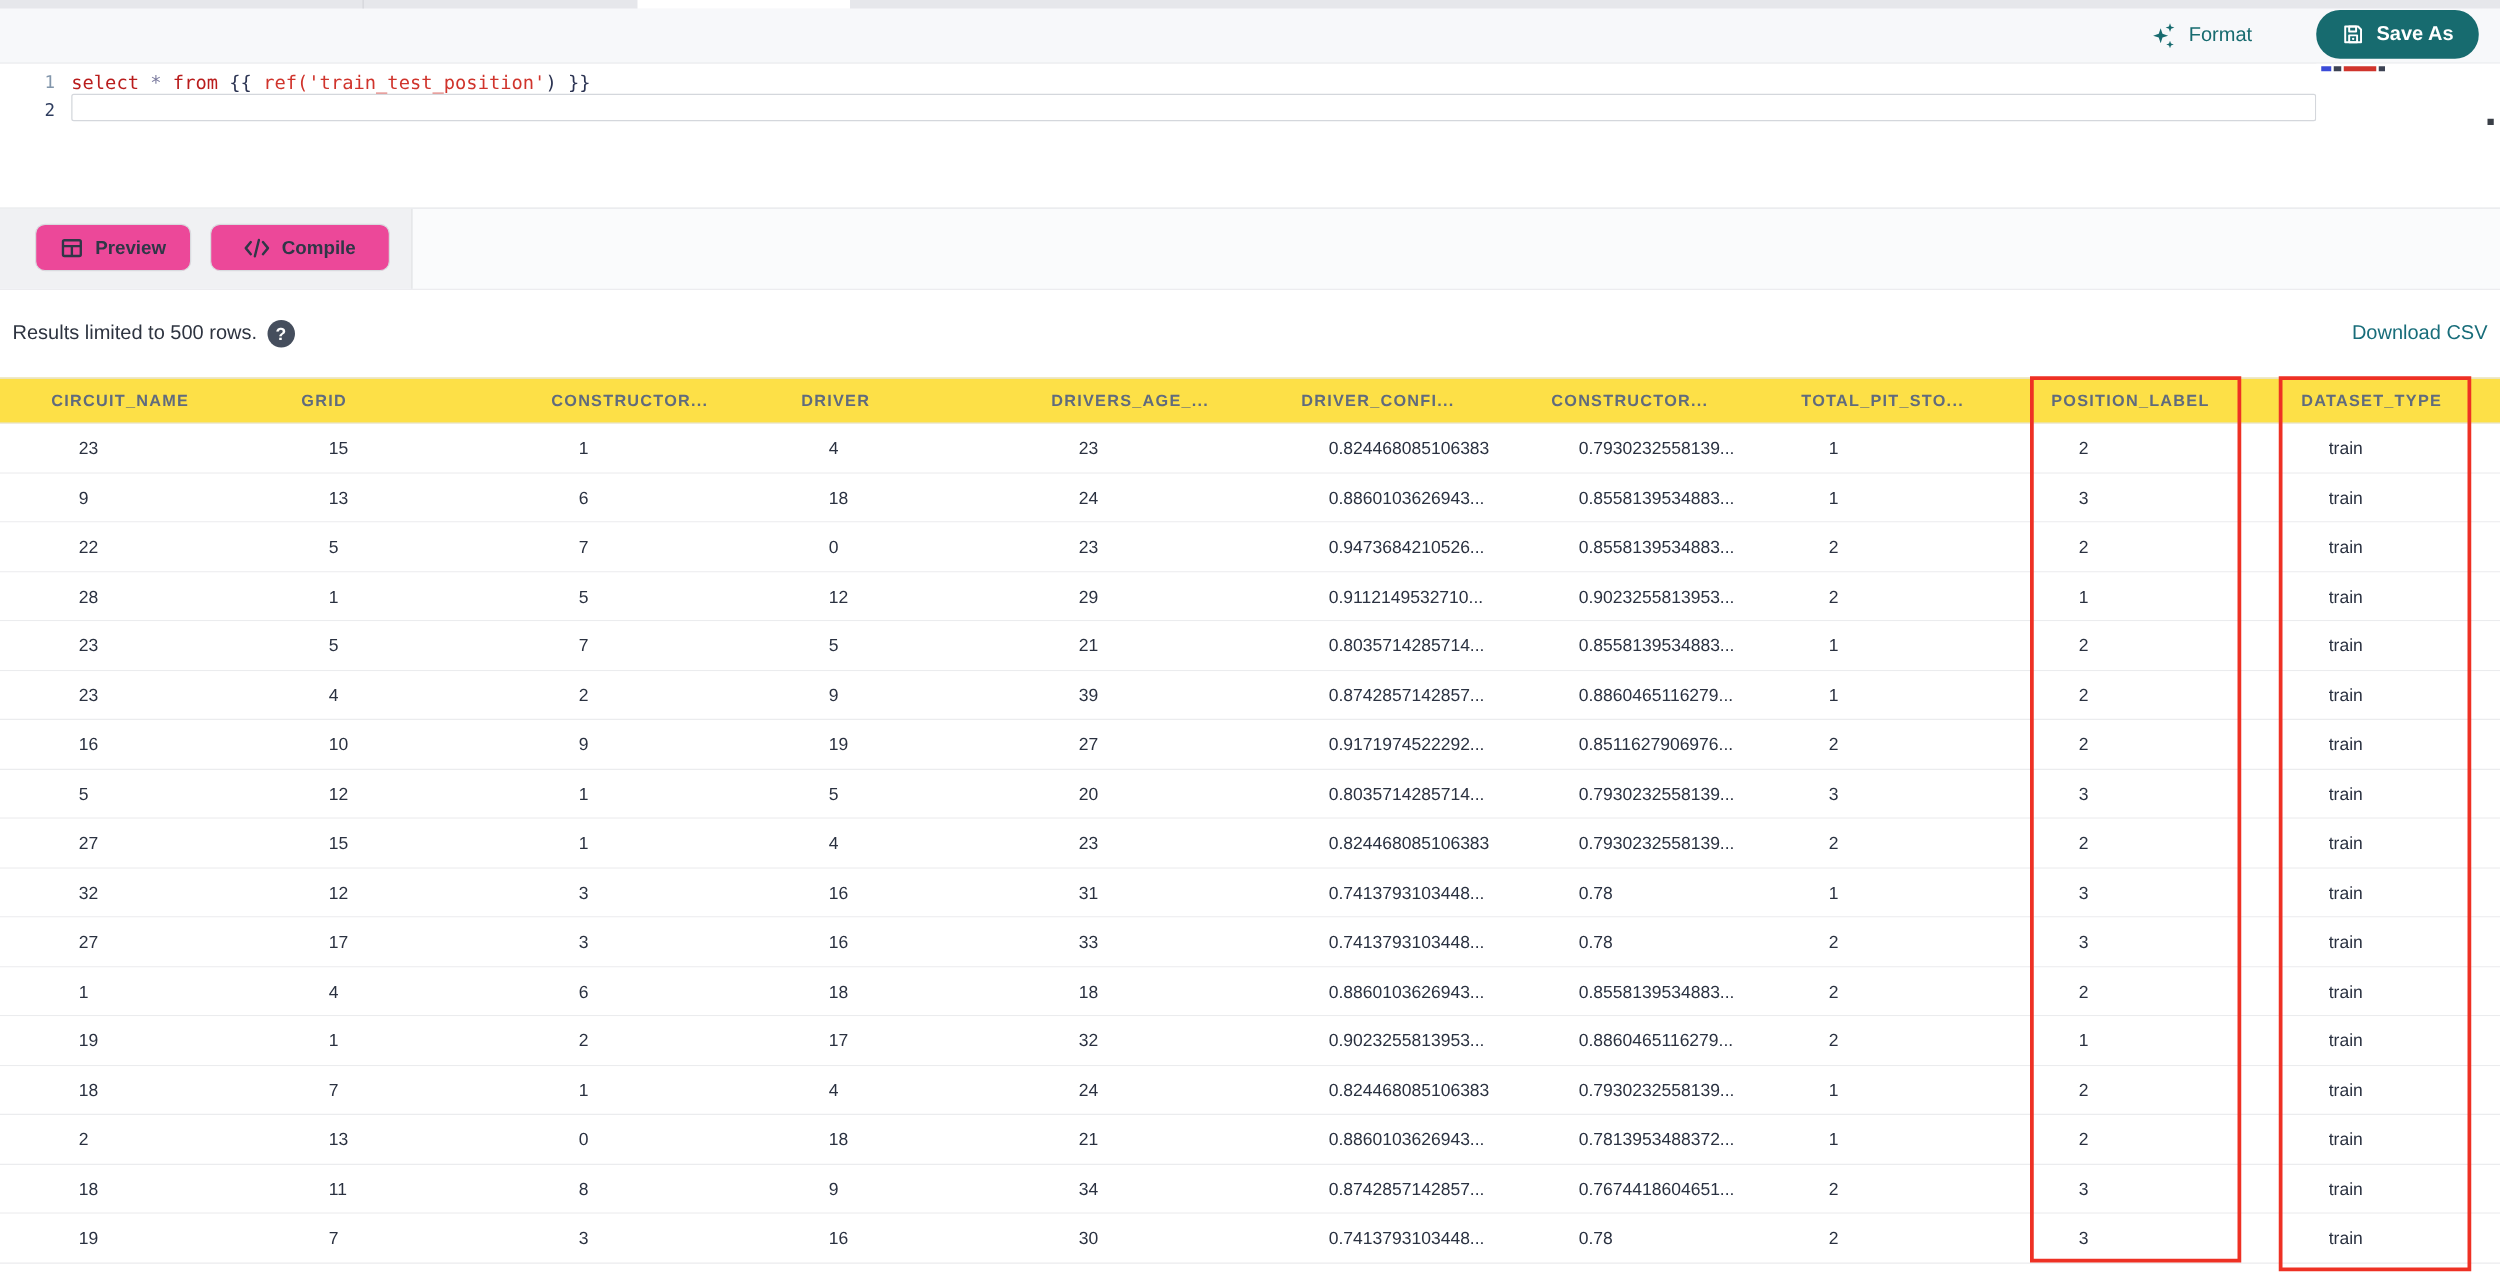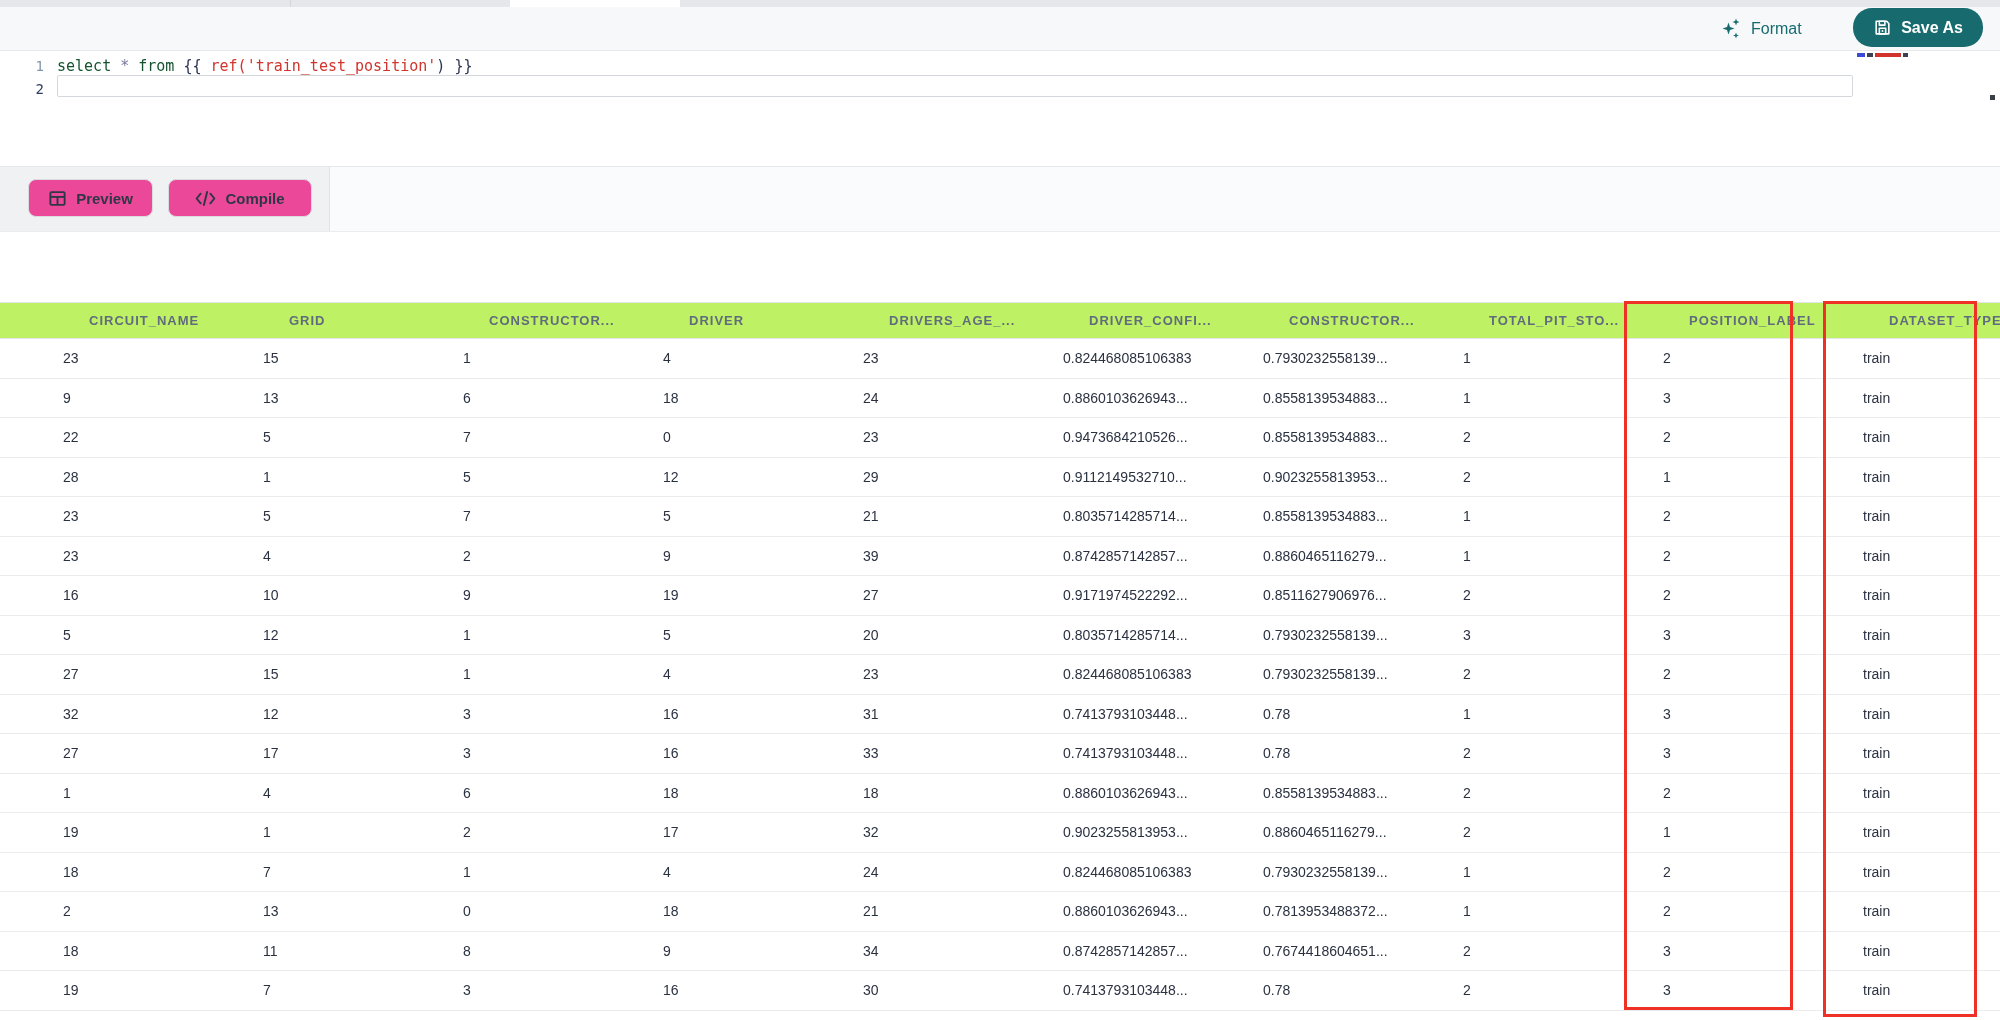--- a/index.html
+++ b/index.html
@@ -15,21 +15,21 @@
   .topbar { position:absolute; left:0; top:7px; width:2000px; height:44px; background:#f7f8fa; border-bottom:1px solid #e8e9ec; }
   .format-btn { position:absolute; left:1720px; top:7px; height:30px; display:flex; align-items:center; gap:9px; color:#176b6f; font-size:16px; cursor:pointer; }
   .save-btn { position:absolute; left:1853px; top:1px; width:130px; height:39px; background:#176b6f; border:none; border-radius:19px; color:#fff; font-size:16px; font-weight:700; font-family:"Liberation Sans", sans-serif; display:flex; align-items:center; justify-content:center; gap:9px; cursor:pointer; }
 
   
   .editor { position:absolute; left:0; top:51px; width:2000px; height:115px; background:#fff; font-family:"DejaVu Sans Mono", monospace; }
   .gutter { position:absolute; left:0; top:4px; width:44px; text-align:right; font-size:14px; line-height:23px; }
   .ln1 { color:#8296ab; }
   .ln2 { color:#2e3c5e; }
   .code-area { position:absolute; left:57px; top:4px; font-size:15px; line-height:23px; white-space:pre; }
-  .tok-kw { color:#14532d; }
+  .tok-kw { color:#b91c1c; }
   .tok-op { color:#7a7a9e; }
   .tok-brace { color:#2b3352; }
   .tok-fn { color:#d0342c; }
   .tok-str { color:#d0342c; }
   .tok-plain { color:#2b3352; }
   .cursor-line-box { position:absolute; left:57px; top:24px; width:1796px; height:22px; border:1px solid #d4d7dc; border-radius:2px; background:#fff; }
   .minimap { position:absolute; left:1853px; top:0; width:147px; height:115px; background:#fff; }
   .minimap-line { position:absolute; left:4px; top:2px; height:4px; display:flex; gap:2px; }
   .minimap-line i { display:block; height:4px; }
   .mm-blue { width:8px; background:#3a4bd8; }
@@ -51,21 +51,21 @@
   .tab.active { border-bottom-color:#4b5058; font-weight:400; }
 
   
   .meta { position:absolute; left:0; top:232px; width:2000px; height:70px; background:#fff; }
   .meta-left { position:absolute; left:10px; top:24px; display:flex; align-items:center; gap:8px; font-size:16px; color:#2e3440; }
   .help-icon { width:22px; height:22px; border-radius:50%; background:#454e5d; color:#fff; font-size:14px; font-weight:700; display:flex; align-items:center; justify-content:center; cursor:pointer; }
   .download-csv { position:absolute; right:10px; top:26px; font-size:16px; color:#186d7a; cursor:pointer; }
 
   
   .datatable { position:absolute; left:0; top:302px; width:2000px; }
-  .hrow { display:grid; grid-template-columns:repeat(9,200px) 147px; padding-left:76px; height:37px; background:#bef264; border-top:1px solid #e4e5e9; border-bottom:1px solid #e4e5e9; align-items:center; }
+  .hrow { display:grid; grid-template-columns:repeat(9,200px) 147px; padding-left:28px; height:37px; background:#fde047; border-top:1px solid #e4e5e9; border-bottom:1px solid #e4e5e9; align-items:center; }
   .th { padding-left:13px; font-size:13px; font-weight:700; letter-spacing:1px; color:#606b7d; white-space:nowrap; overflow:hidden; }
   .tr { display:grid; grid-template-columns:repeat(9,200px) 147px; padding-left:50px; height:39.5px; border-bottom:1px solid #ebecee; align-items:center; background:#fff; }
   .td { padding-left:13px; font-size:14px; color:#2a3140; white-space:nowrap; overflow:hidden; }
 
   
   .hl-box { position:absolute; border:3px solid #ee3124; background:transparent; pointer-events:none; }
   .hl-box-1 { left:1624px; top:301px; width:169px; height:709px; }
   .hl-box-2 { left:1823px; top:301px; width:154px; height:716px; }
 
   svg { display:block; }
@@ -139,20 +139,27 @@
         <svg width="21" height="19" viewBox="0 0 26 22" fill="none" stroke="#2f3747" stroke-width="2.4" stroke-linecap="round" stroke-linejoin="round">
           <polyline points="7,5 2,11 7,17"></polyline>
           <polyline points="19,5 24,11 19,17"></polyline>
           <line x1="15" y1="3" x2="11" y2="19"></line>
         </svg>
       </span>
       <span>Compile</span>
     </button>
   </div>
 
+  <div class="meta">
+    <div class="meta-left">
+      <span>Results limited to 500 rows.</span>
+      <span class="help-icon">?</span>
+    </div>
+    <span class="download-csv">Download CSV</span>
+  </div>
 
   <div class="datatable">
     <div class="hrow">
         <div class="th">CIRCUIT_NAME</div>
         <div class="th">GRID</div>
         <div class="th">CONSTRUCTOR...</div>
         <div class="th">DRIVER</div>
         <div class="th">DRIVERS_AGE_...</div>
         <div class="th">DRIVER_CONFI...</div>
         <div class="th">CONSTRUCTOR...</div>

